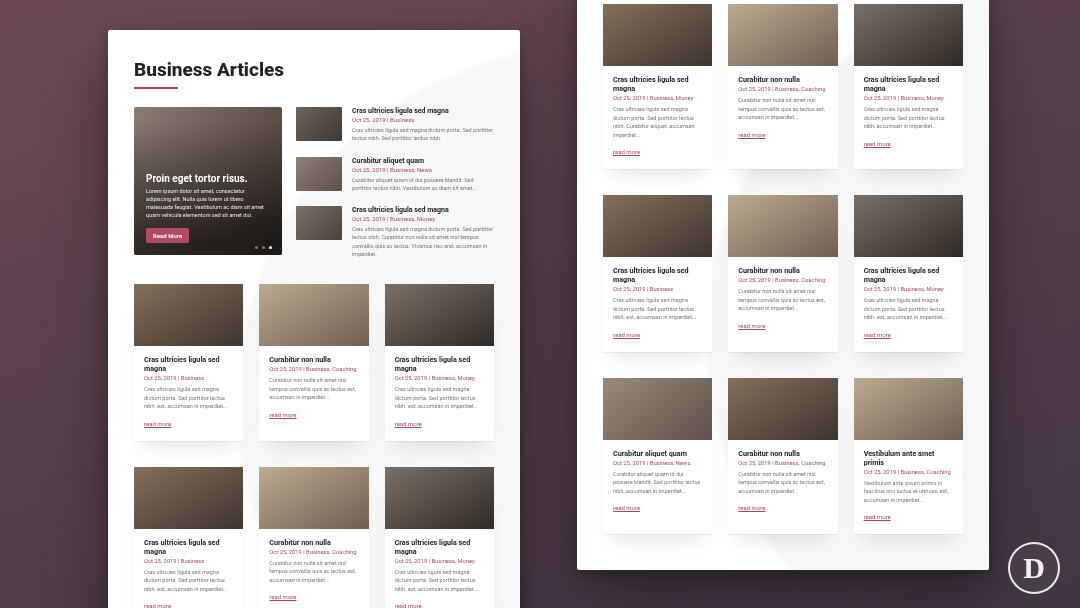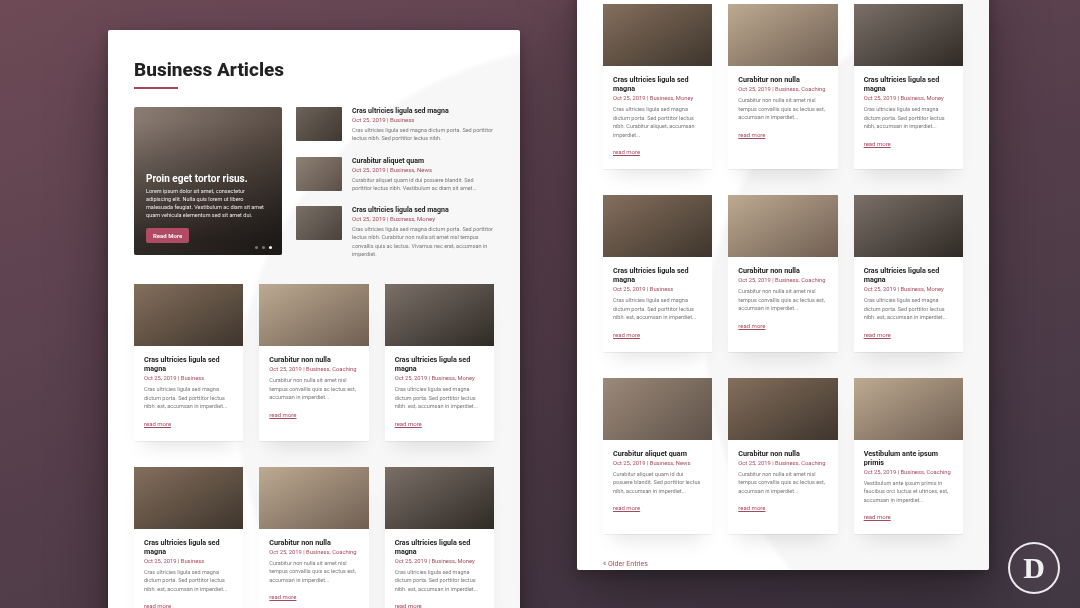--- a/index.html
+++ b/index.html
@@ -230,23 +230,22 @@
           <div class="card">
             <div class="thumb hand"></div>
             <div class="body"><div class="ct">Curabitur aliquet quam</div><div class="cs">Oct 25, 2019 | Business, News</div><div class="cx">Curabitur aliquet quam id dui posuere blandit. Sed porttitor lectus nibh, accumsan in imperdiet...</div><span class="rm">read more</span></div>
           </div>
           <div class="card">
             <div class="thumb t1"></div>
             <div class="body"><div class="ct">Curabitur non nulla</div><div class="cs">Oct 25, 2019 | Business, Coaching</div><div class="cx">Curabitur non nulla sit amet nisl tempus convallis quis ac lectus est, accumsan in imperdiet...</div><span class="rm">read more</span></div>
           </div>
           <div class="card">
             <div class="thumb t2"></div>
-            <div class="body"><div class="ct">Vestibulum ante ipsum primis</div><div class="cs">Oct 25, 2019 | Business, Coaching</div><div class="cx">Vestibulum ante ipsum primis in faucibus orci luctus et ultrices, est, accumsan in imperdiet...</div><span class="rm">read more</span></div>
-          </div>
-        </div>
-      </div>
-    <div class="older">« Older Entries</div>
+            <div class="body"><div class="ct">Vestibulum ante amet primis</div><div class="cs">Oct 25, 2019 | Business, Coaching</div><div class="cx">Vestibulum ante ipsum primis in faucibus orci luctus et ultrices, est, accumsan in imperdiet...</div><span class="rm">read more</span></div>
+          </div>
+        </div>
+      </div>
   </div>
 </div>
 
 <div class="d-badge">
   <span>D</span>
 </div>
 
 </body></html>

